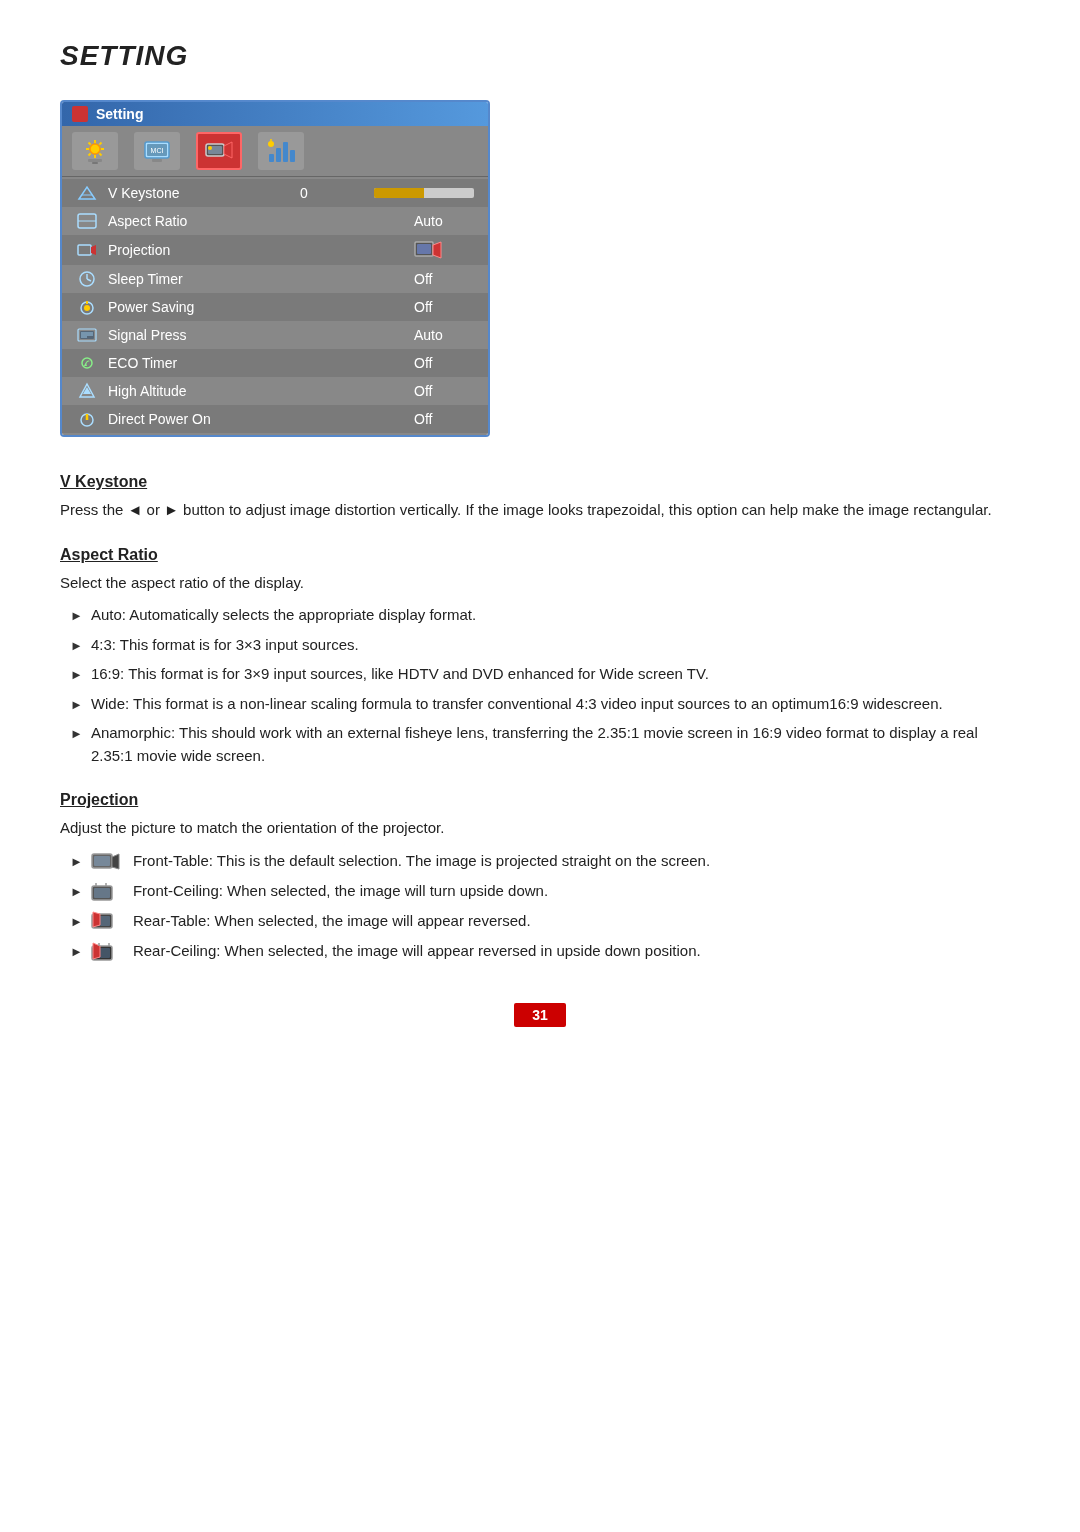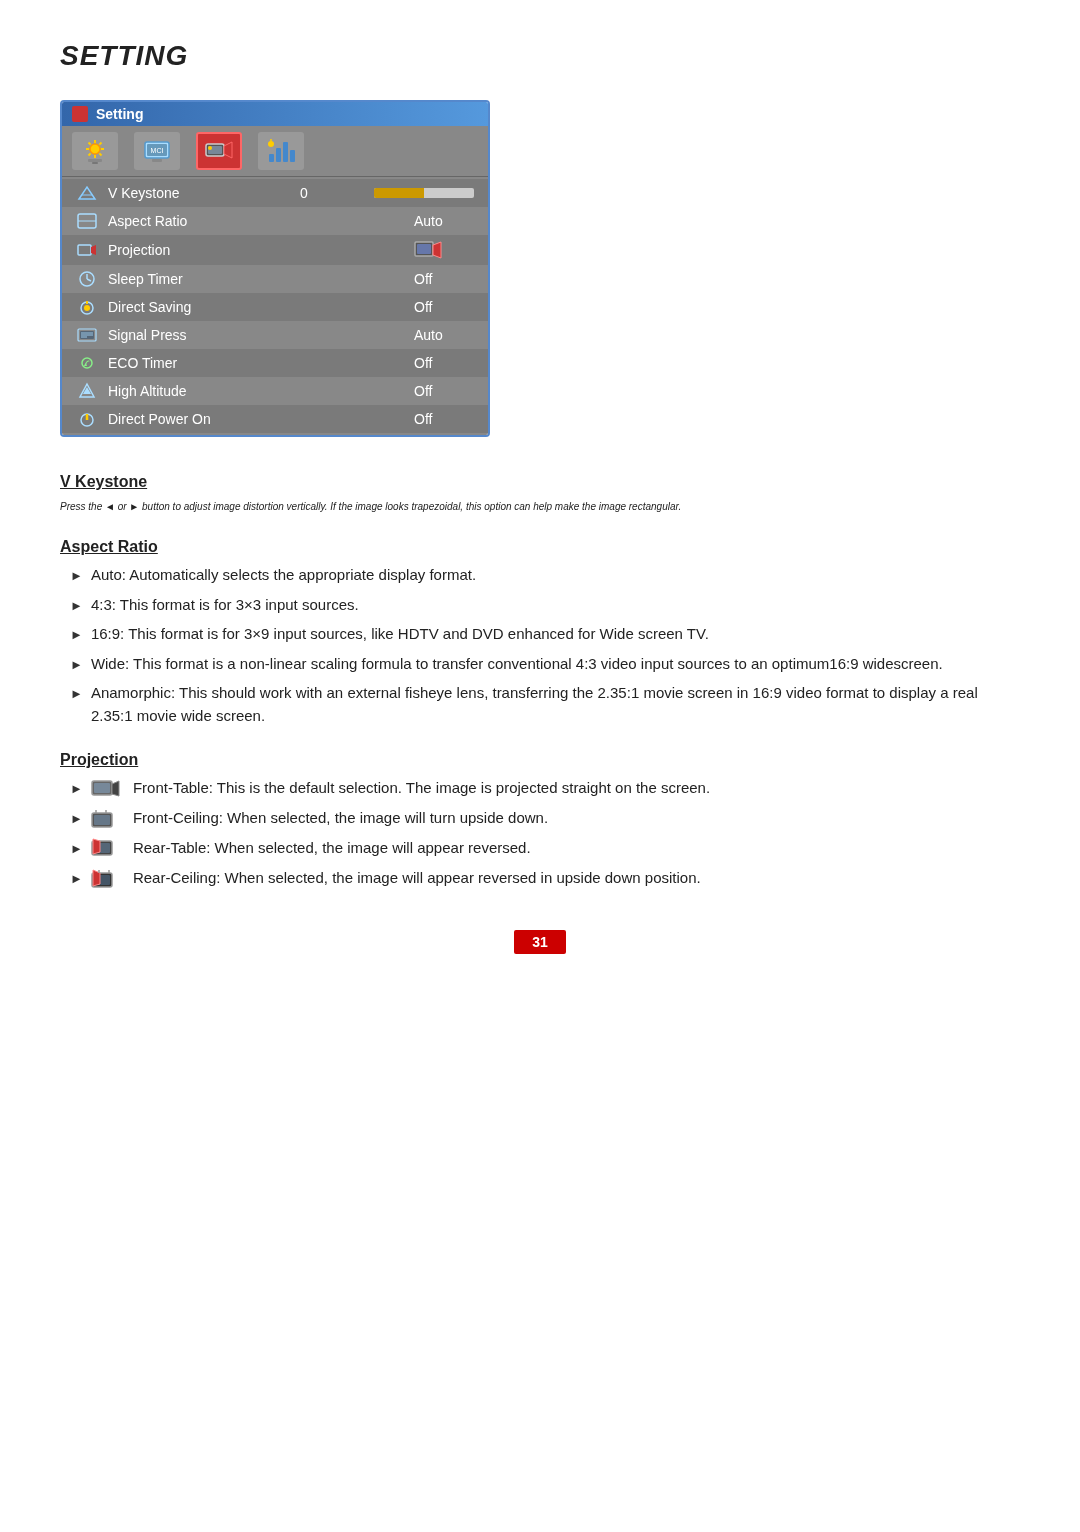--- a/index.html
+++ b/index.html
@@ -131,24 +131,23 @@
     .section {
       margin-bottom: 24px;
     }
     .section-title {
       font-size: 16px;
       font-weight: bold;
       text-decoration: underline;
       margin-bottom: 8px;
     }
     .section-desc {
-      font-size: 10px;
+      font-size: 15px;
       margin-bottom: 10px;
       line-height: 1.5;
-      font-style: italic;
     }
     .bullet-list {
       list-style: none;
       padding-left: 10px;
     }
     .bullet-list li {
       display: flex;
       align-items: flex-start;
       gap: 8px;
       margin-bottom: 7px;
@@ -299,21 +298,21 @@
     </div>
 
     <div class="menu-row">
       <div class="row-icon">
         <svg width="20" height="18" viewBox="0 0 20 18">
             <circle cx="10" cy="10" r="6" fill="none" stroke="#aaddff" stroke-width="1.5"></circle>
             <line x1="10" y1="3" x2="10" y2="6" stroke="#ffcc00" stroke-width="2"></line>
             <circle cx="10" cy="10" r="3" fill="#ffcc00"></circle>
           </svg>
       </div>
-      <span class="row-label">Direct Saving</span>
+      <span class="row-label">Power Saving</span>
       <span class="row-value">Off</span>
     </div>
 
 
     <div class="menu-row">
       <div class="row-icon">
         <svg width="20" height="18" viewBox="0 0 20 18">
             <rect x="1" y="3" width="18" height="12" rx="1" fill="none" stroke="#aaddff" stroke-width="1.2"></rect>
             <rect x="3" y="5" width="14" height="8" rx="1" fill="#556677"></rect>
             <line x1="4" y1="7" x2="16" y2="7" stroke="#aaddff" stroke-width="0.8"></line>
@@ -360,20 +359,21 @@
   </div>
 </div>
 
 <div class="section">
   <div class="section-title">V Keystone</div>
   <p class="section-desc">Press the ◄ or ► button to adjust image distortion vertically. If the image looks trapezoidal, this option can help make the image rectangular.</p>
 </div>
 
 <div class="section">
   <div class="section-title">Aspect Ratio</div>
+  <p class="section-desc">Select the aspect ratio of the display.</p>
   <ul class="bullet-list">
     <li>
       <span class="bullet-arrow">►</span>
       <span class="bullet-text">Auto: Automatically selects the appropriate display format.</span>
     </li>
     <li>
       <span class="bullet-arrow">►</span>
       <span class="bullet-text">4:3: This format is for 3×3 input sources.</span>
     </li>
     <li>
@@ -386,20 +386,21 @@
     </li>
     <li>
       <span class="bullet-arrow">►</span>
       <span class="bullet-text">Anamorphic: This should work with an external fisheye lens, transferring the 2.35:1 movie screen in 16:9 video format to display a real 2.35:1 movie wide screen.</span>
     </li>
   </ul>
 </div>
 
 <div class="section">
   <div class="section-title">Projection</div>
+  <p class="section-desc">Adjust the picture to match the orientation of the projector.</p>
   <ul class="bullet-list">
     <li>
       <span class="bullet-arrow">►</span>
       <span style="flex-shrink:0;margin-right:4px;">
         <svg width="30" height="22" viewBox="0 0 30 22" style="vertical-align:middle">
           <rect x="1" y="3" width="20" height="14" rx="2" fill="#666" stroke="#999" stroke-width="1.5"></rect>
           <rect x="3" y="5" width="16" height="10" rx="1" fill="#778899"></rect>
           <polygon points="21,6 28,3 28,18 21,16" fill="#444" stroke="#888" stroke-width="1"></polygon>
         </svg>
       </span>

